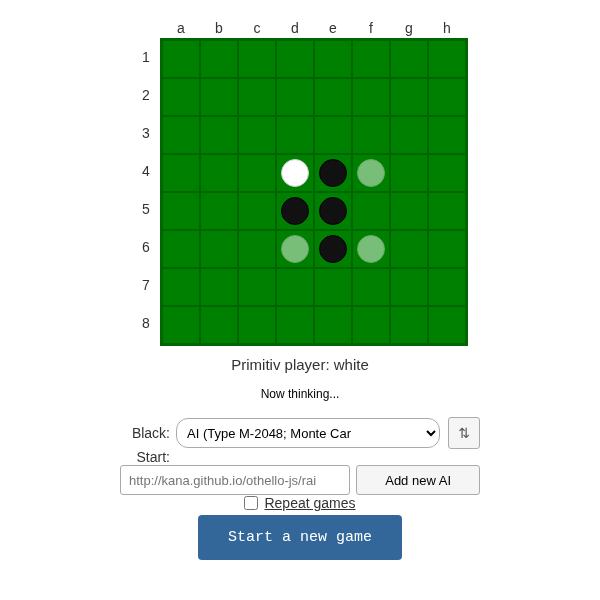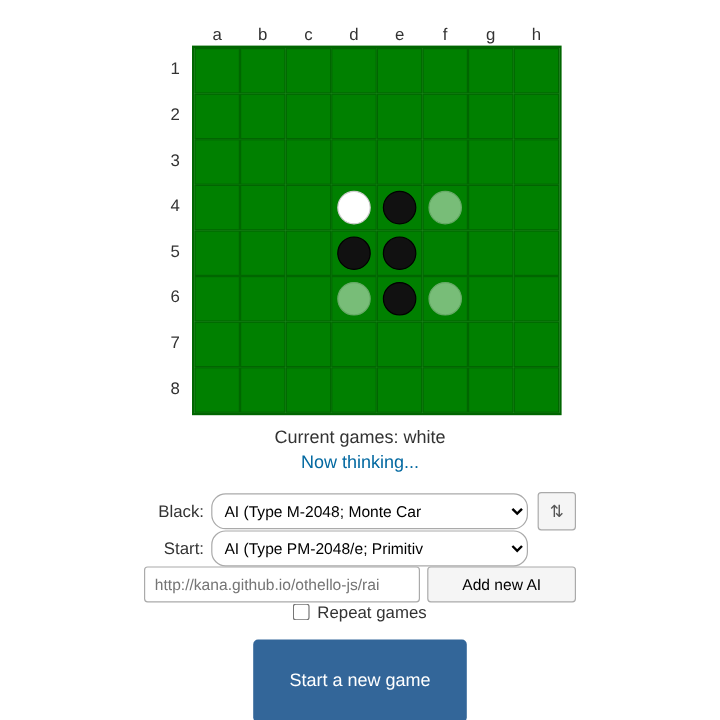--- a/index.html
+++ b/index.html
@@ -100,23 +100,23 @@
       margin-top: 10px;
       text-align: center;
     }
 
     #current-player {
       font-size: 15px;
       color: #333;
     }
 
     #thinking {
-      font-size: 15px;
-      color: #0369a1;
-      margin-top: 4px;
+      font-size: 12px;
+      color: #000000;
+      margin-top: 14px;
     }
 
     #controls {
       margin-top: 16px;
       width: 360px;
       display: flex;
       flex-direction: column;
       align-items: center;
     }
 
@@ -199,31 +199,33 @@
 
     #repeat-checkbox {
       width: 14px;
       height: 14px;
       cursor: pointer;
     }
 
     #repeat-label {
       font-size: 14px;
       color: #333;
+      text-decoration: underline;
     }
 
     #start-button {
-      padding: 26px 30px;
+      padding: 14px 30px;
       font-size: 15px;
       background: #336699;
       color: #fff;
       border: none;
       border-radius: 4px;
       cursor: pointer;
-      margin-top: 15px;
+      margin-top: 4px;
+      font-family: Liberation Mono, monospace;
     }
   </style>
 </head>
 <body>
 
 <div id="board-container">
   <div class="board-wrapper">
     <div class="col-headers" id="col-headers-el">
         <div class="col-header">a</div>
         <div class="col-header">b</div>
@@ -325,33 +327,32 @@
           <div class="cell"></div>
           <div class="cell"></div>
           <div class="cell"></div>
           <div class="cell"></div>
         </div>
     </div>
   </div>
 </div>
 
 <div id="status-area">
-  <div id="current-player">Current games: white</div>
+  <div id="current-player">Primitiv player: white</div>
   <div id="thinking">Now thinking...</div>
 </div>
 
 <div id="controls">
   <div class="player-row">
     <span class="player-label">Black:</span>
     <select class="player-select" id="black-select-el"><option>AI (Type M-2048; Monte Car</option></select>
     <button class="swap-button">⇅</button>
   </div>
   <div class="player-row">
     <span class="player-label">Start:</span>
-    <select class="player-select" id="white-select-el"><option>AI (Type PM-2048/e; Primitiv</option></select>
     <div class="swap-spacer"></div>
   </div>
   <div id="url-row">
     <input type="text" id="url-input" placeholder="http://kana.github.io/othello-js/rai" style="">
     <button id="add-ai-button">Add new AI</button>
   </div>
   <div id="repeat-row">
     <input type="checkbox" id="repeat-checkbox" style="">
     <label id="repeat-label" for="repeat-checkbox">Repeat games</label>
   </div>

